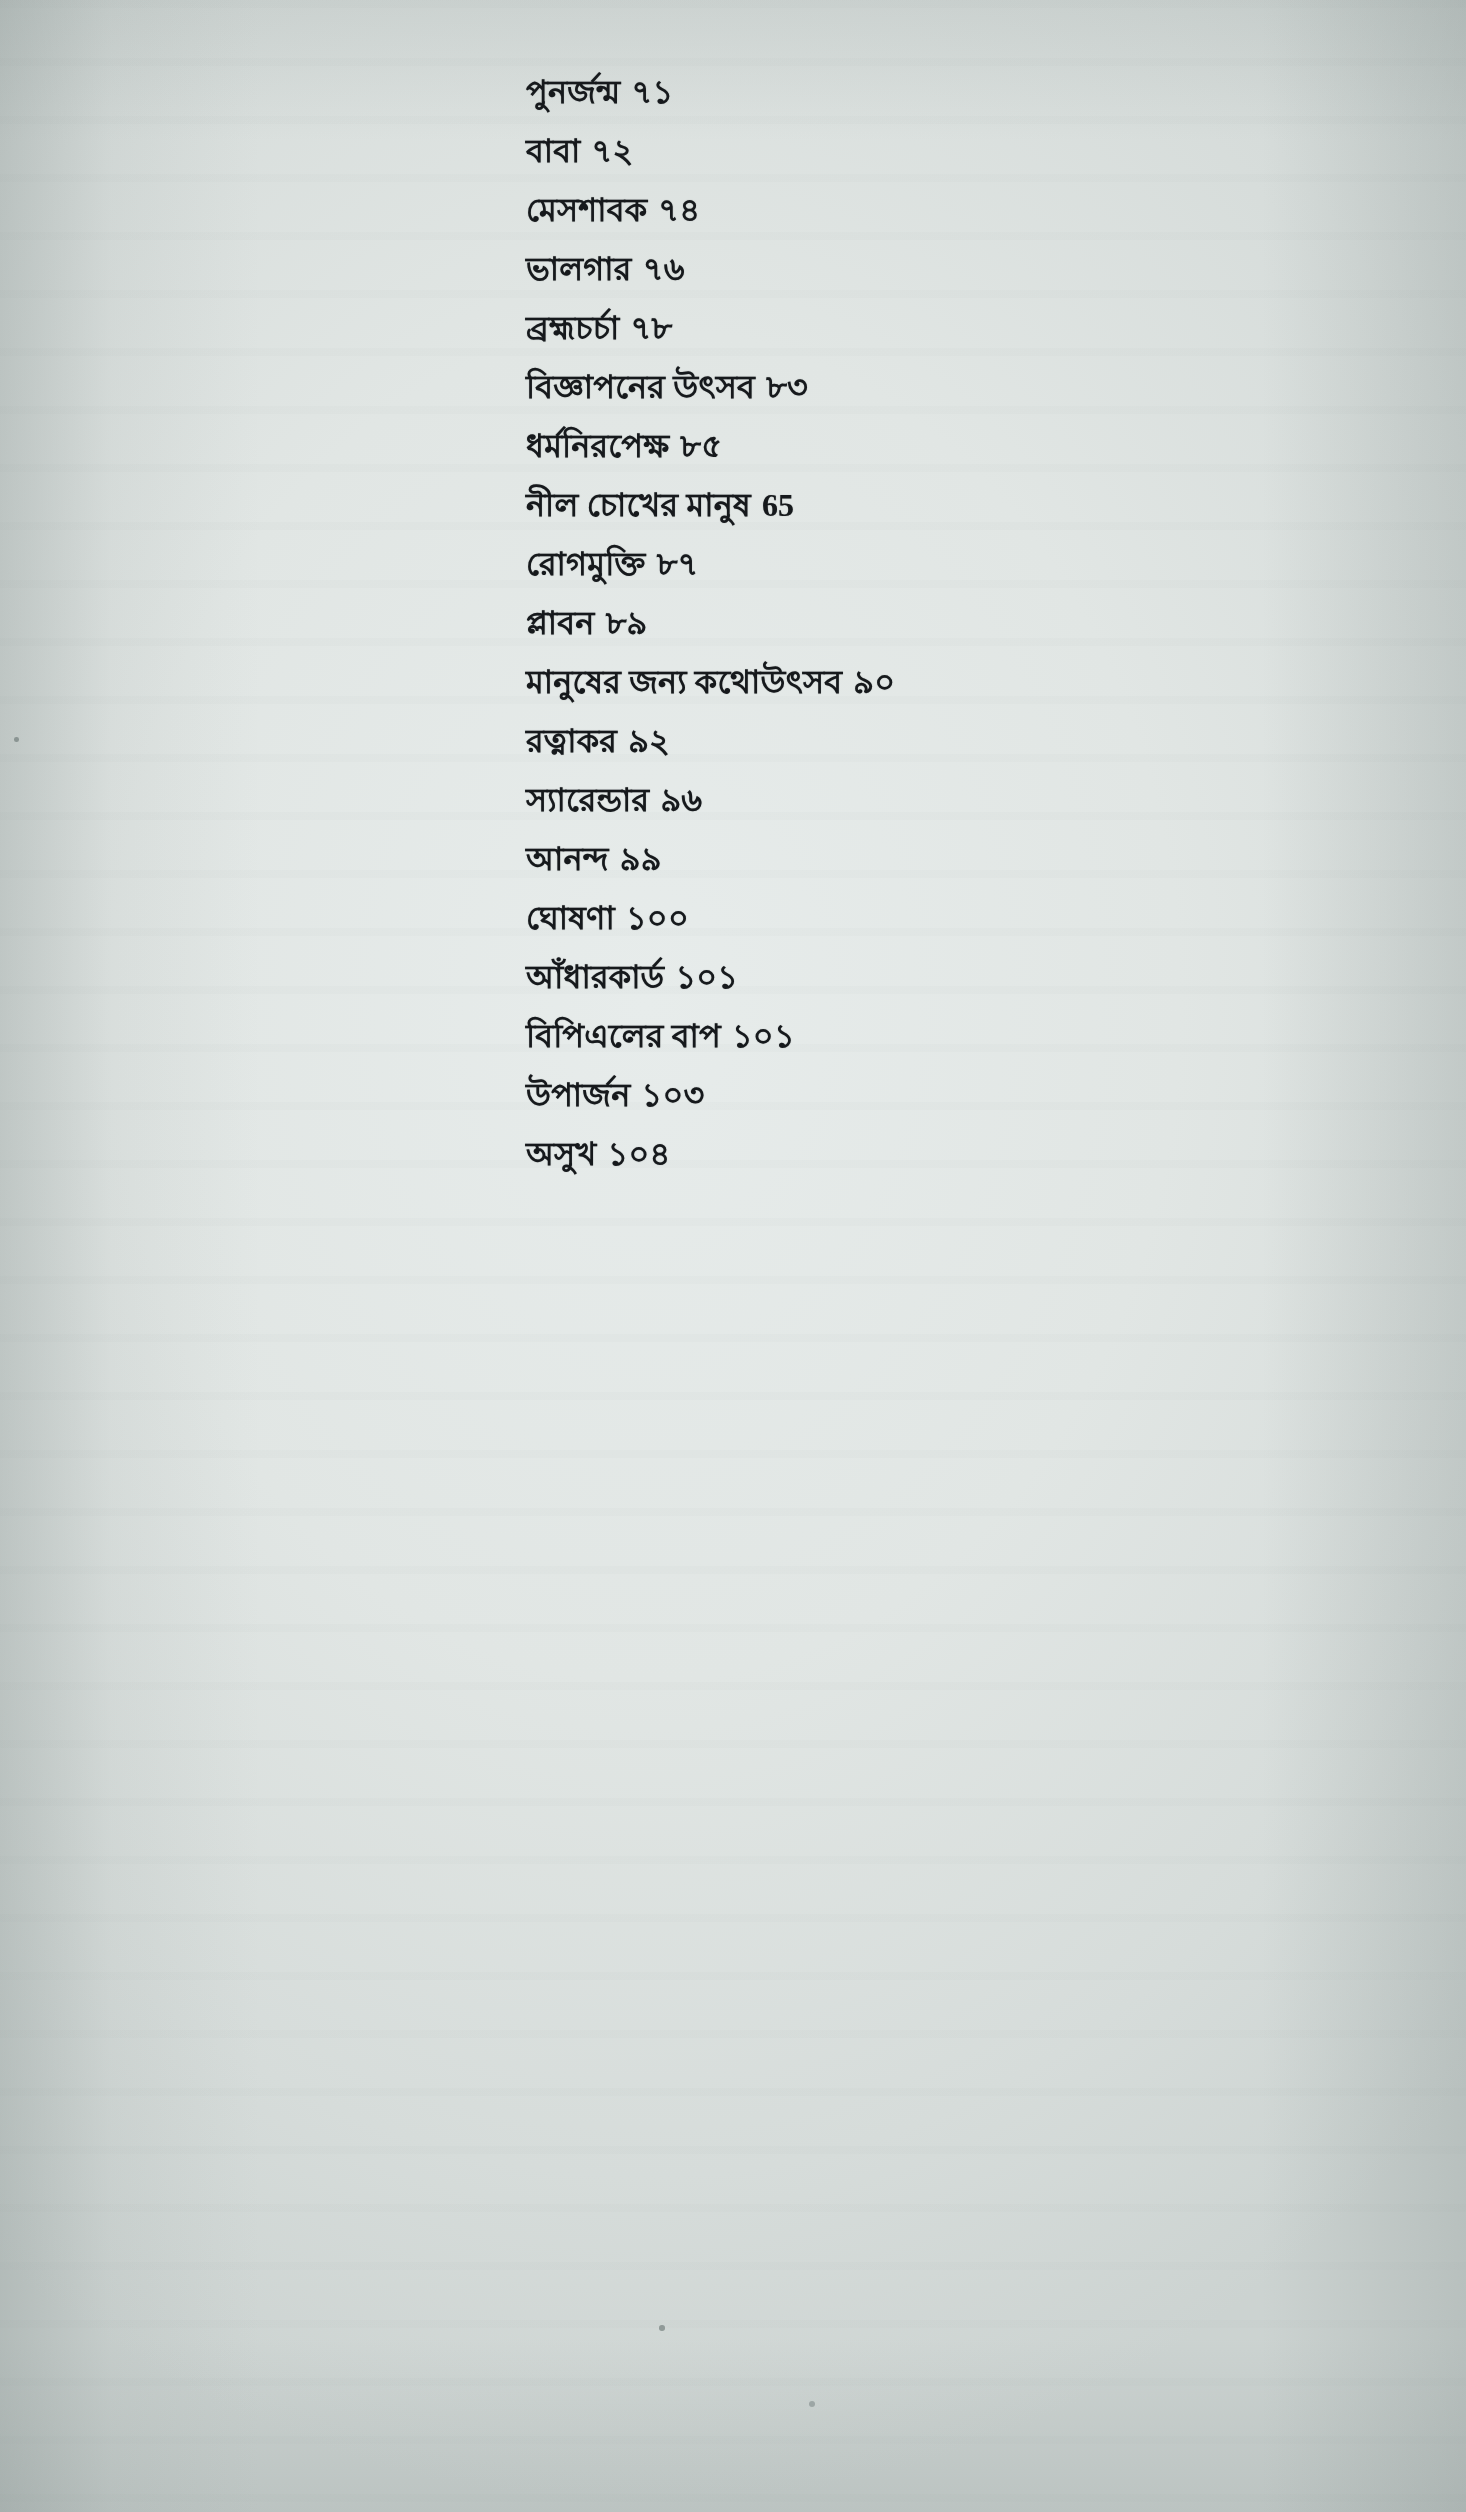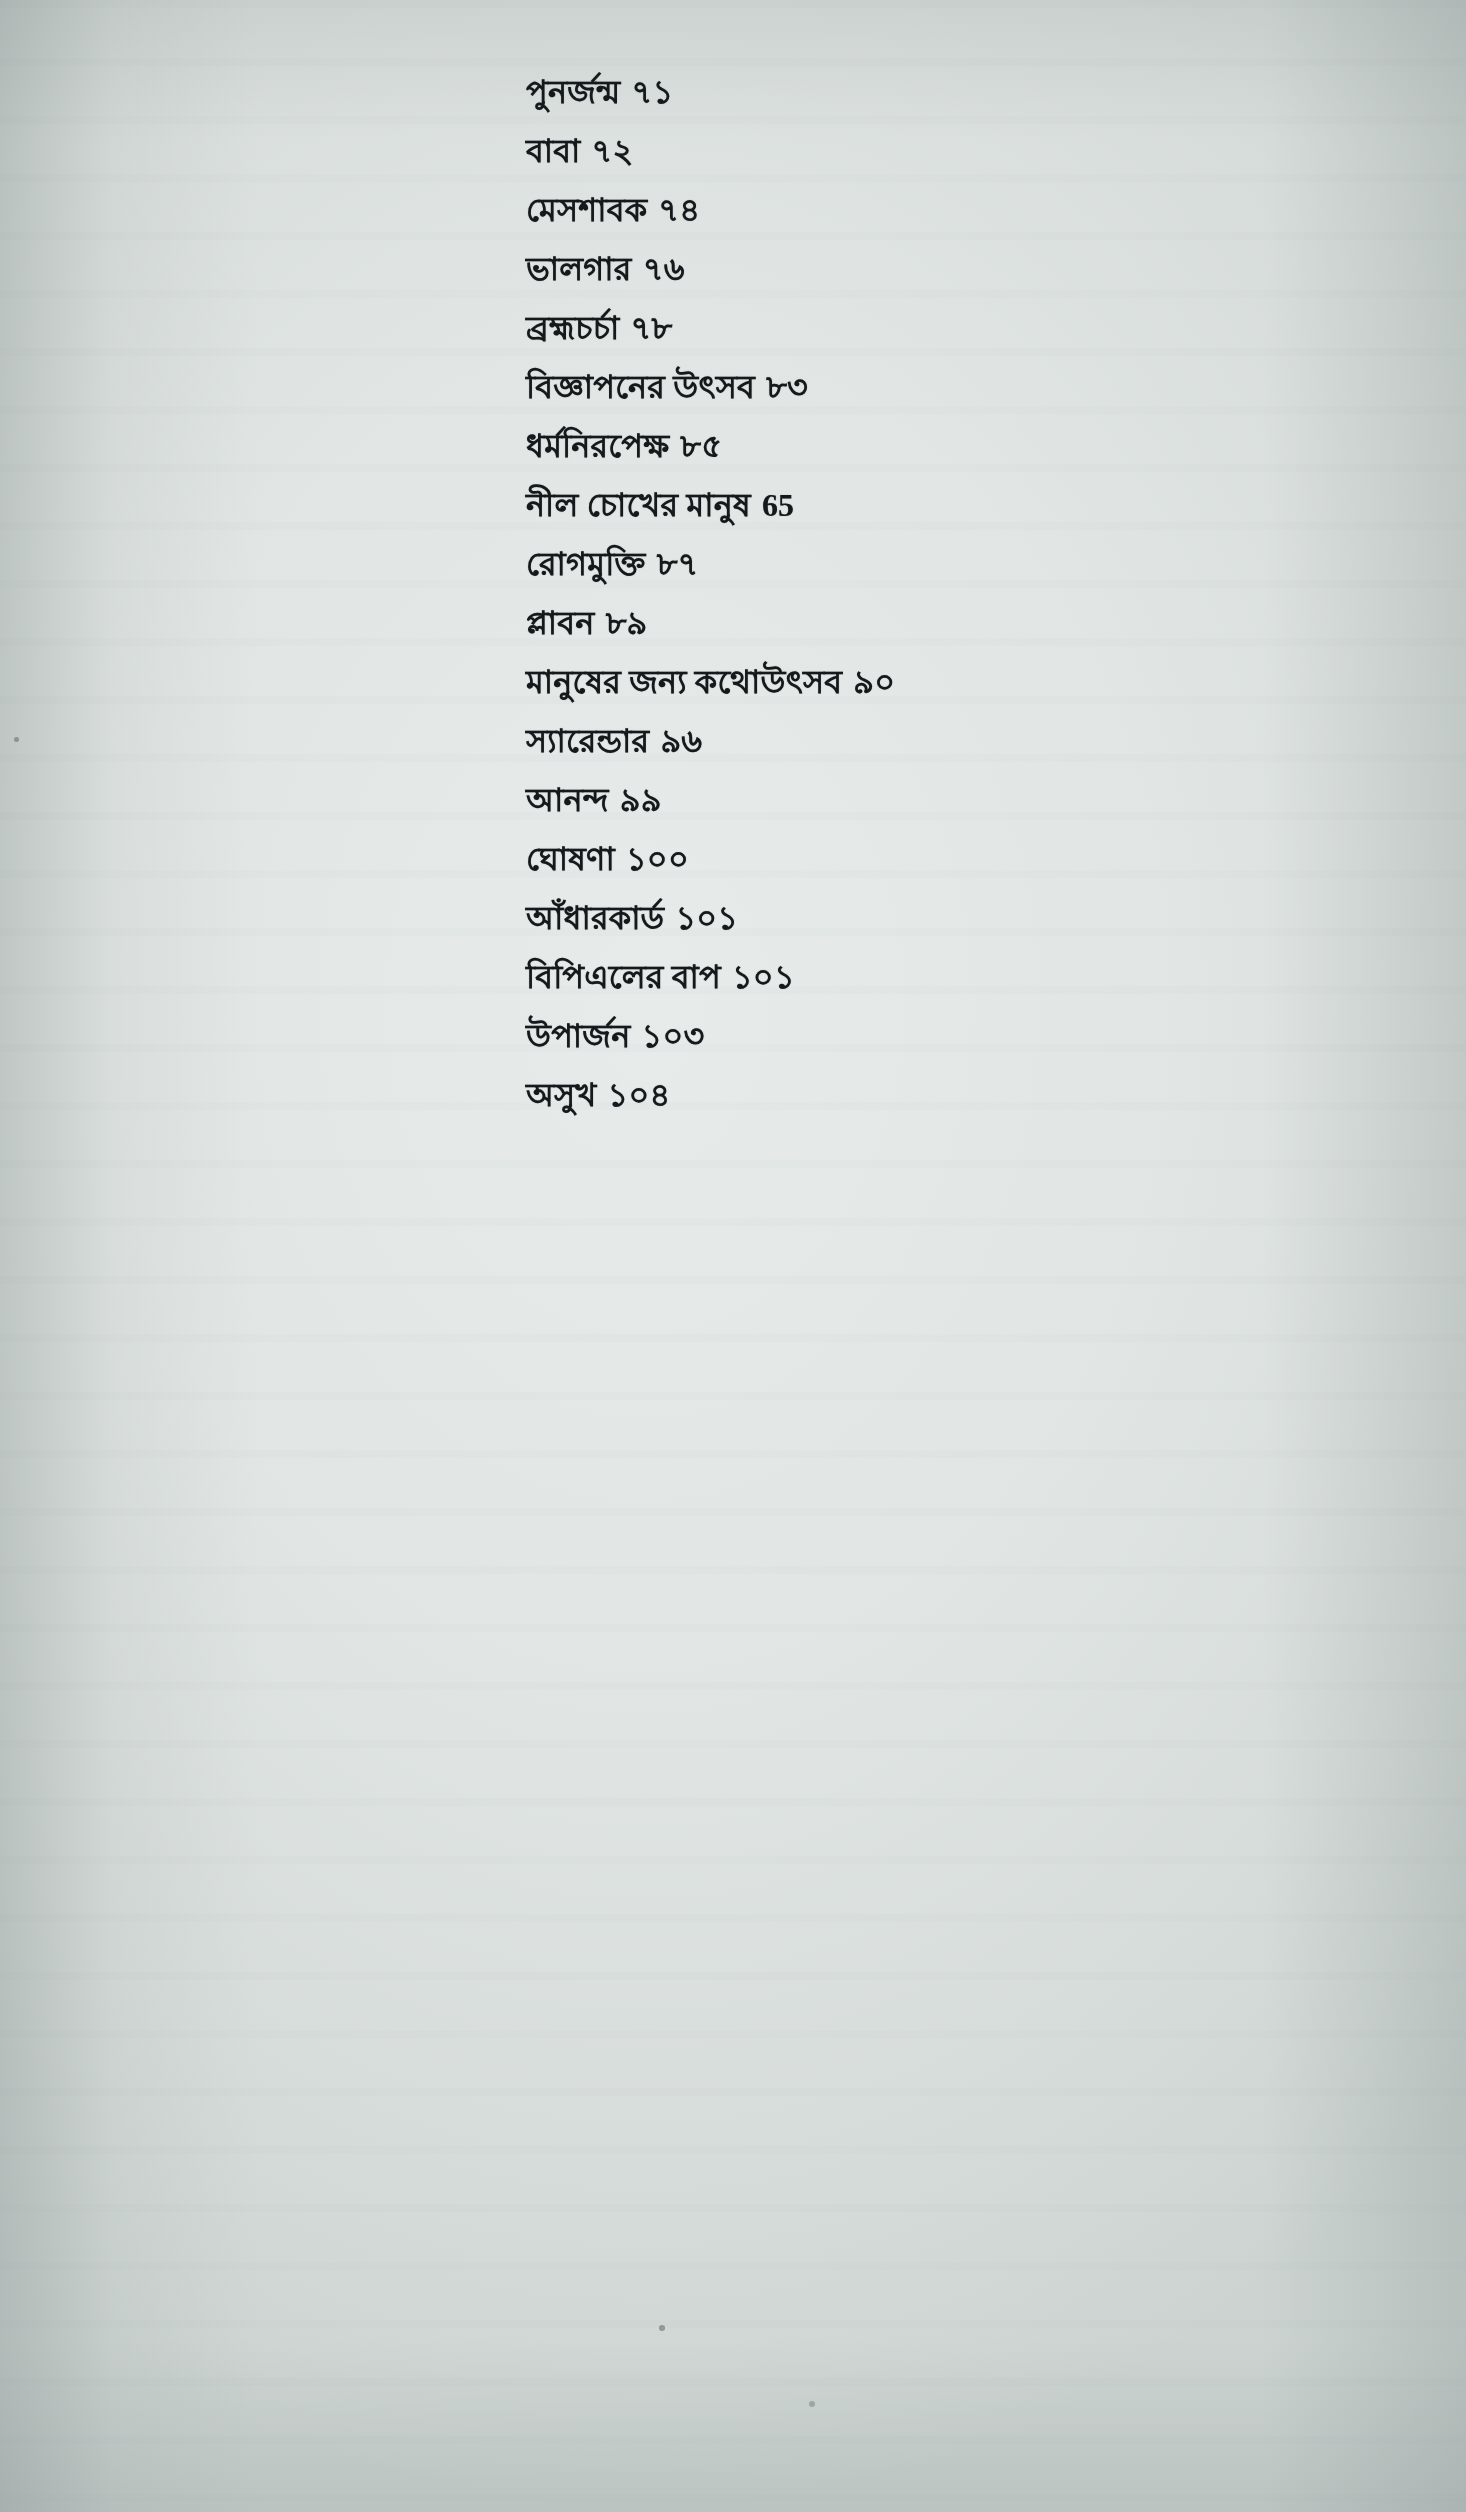--- a/index.html
+++ b/index.html
@@ -103,20 +103,21 @@
       <li class="toc-entry"><span class="title">বাবা</span><span class="page-no">৭২</span></li>
       <li class="toc-entry"><span class="title">মেসশাবক</span><span class="page-no">৭৪</span></li>
       <li class="toc-entry"><span class="title">ভালগার</span><span class="page-no">৭৬</span></li>
       <li class="toc-entry"><span class="title">ব্রহ্মচর্চা</span><span class="page-no">৭৮</span></li>
       <li class="toc-entry"><span class="title">বিজ্ঞাপনের উৎসব</span><span class="page-no">৮৩</span></li>
       <li class="toc-entry"><span class="title">ধর্মনিরপেক্ষ</span><span class="page-no">৮৫</span></li>
       <li class="toc-entry"><span class="title">নীল চোখের মানুষ</span><span class="page-no">65</span></li>
       <li class="toc-entry"><span class="title">রোগমুক্তি</span><span class="page-no">৮৭</span></li>
       <li class="toc-entry"><span class="title">প্লাবন</span><span class="page-no">৮৯</span></li>
       <li class="toc-entry"><span class="title">মানুষের জন্য কথোউৎসব</span><span class="page-no">৯০</span></li>
+      <li class="toc-entry"><span class="title">রত্নাকর</span><span class="page-no">৯২</span></li>
       <li class="toc-entry"><span class="title">স্যারেন্ডার</span><span class="page-no">৯৬</span></li>
       <li class="toc-entry"><span class="title">আনন্দ</span><span class="page-no">৯৯</span></li>
       <li class="toc-entry"><span class="title">ঘোষণা</span><span class="page-no">১০০</span></li>
       <li class="toc-entry"><span class="title">আঁধারকার্ড</span><span class="page-no">১০১</span></li>
       <li class="toc-entry"><span class="title">বিপিএলের বাপ</span><span class="page-no">১০১</span></li>
       <li class="toc-entry"><span class="title">উপার্জন</span><span class="page-no">১০৩</span></li>
       <li class="toc-entry"><span class="title">অসুখ</span><span class="page-no">১০৪</span></li>
     </ul>
 
   <span class="speck" id="speck-a"></span>

